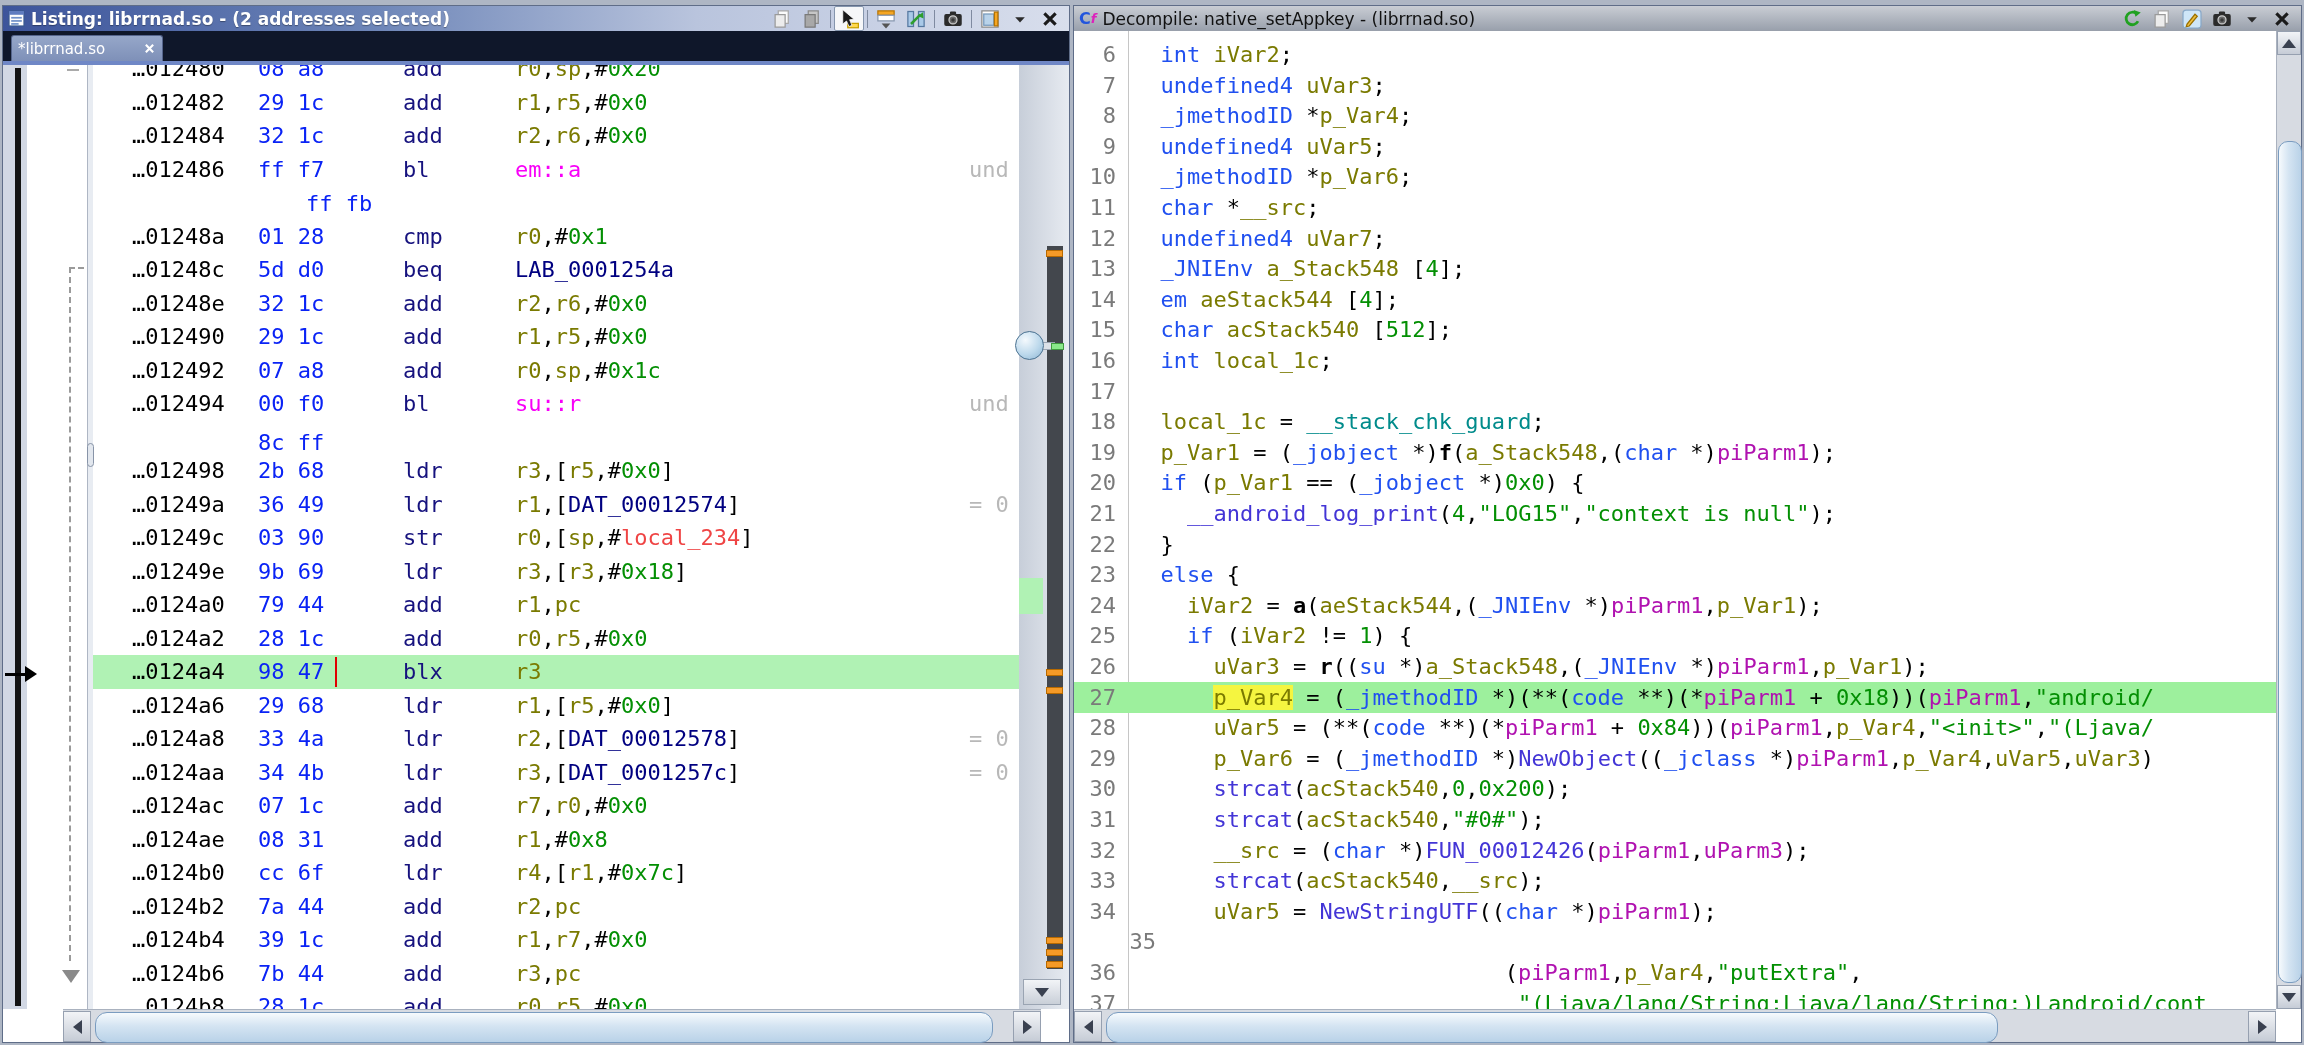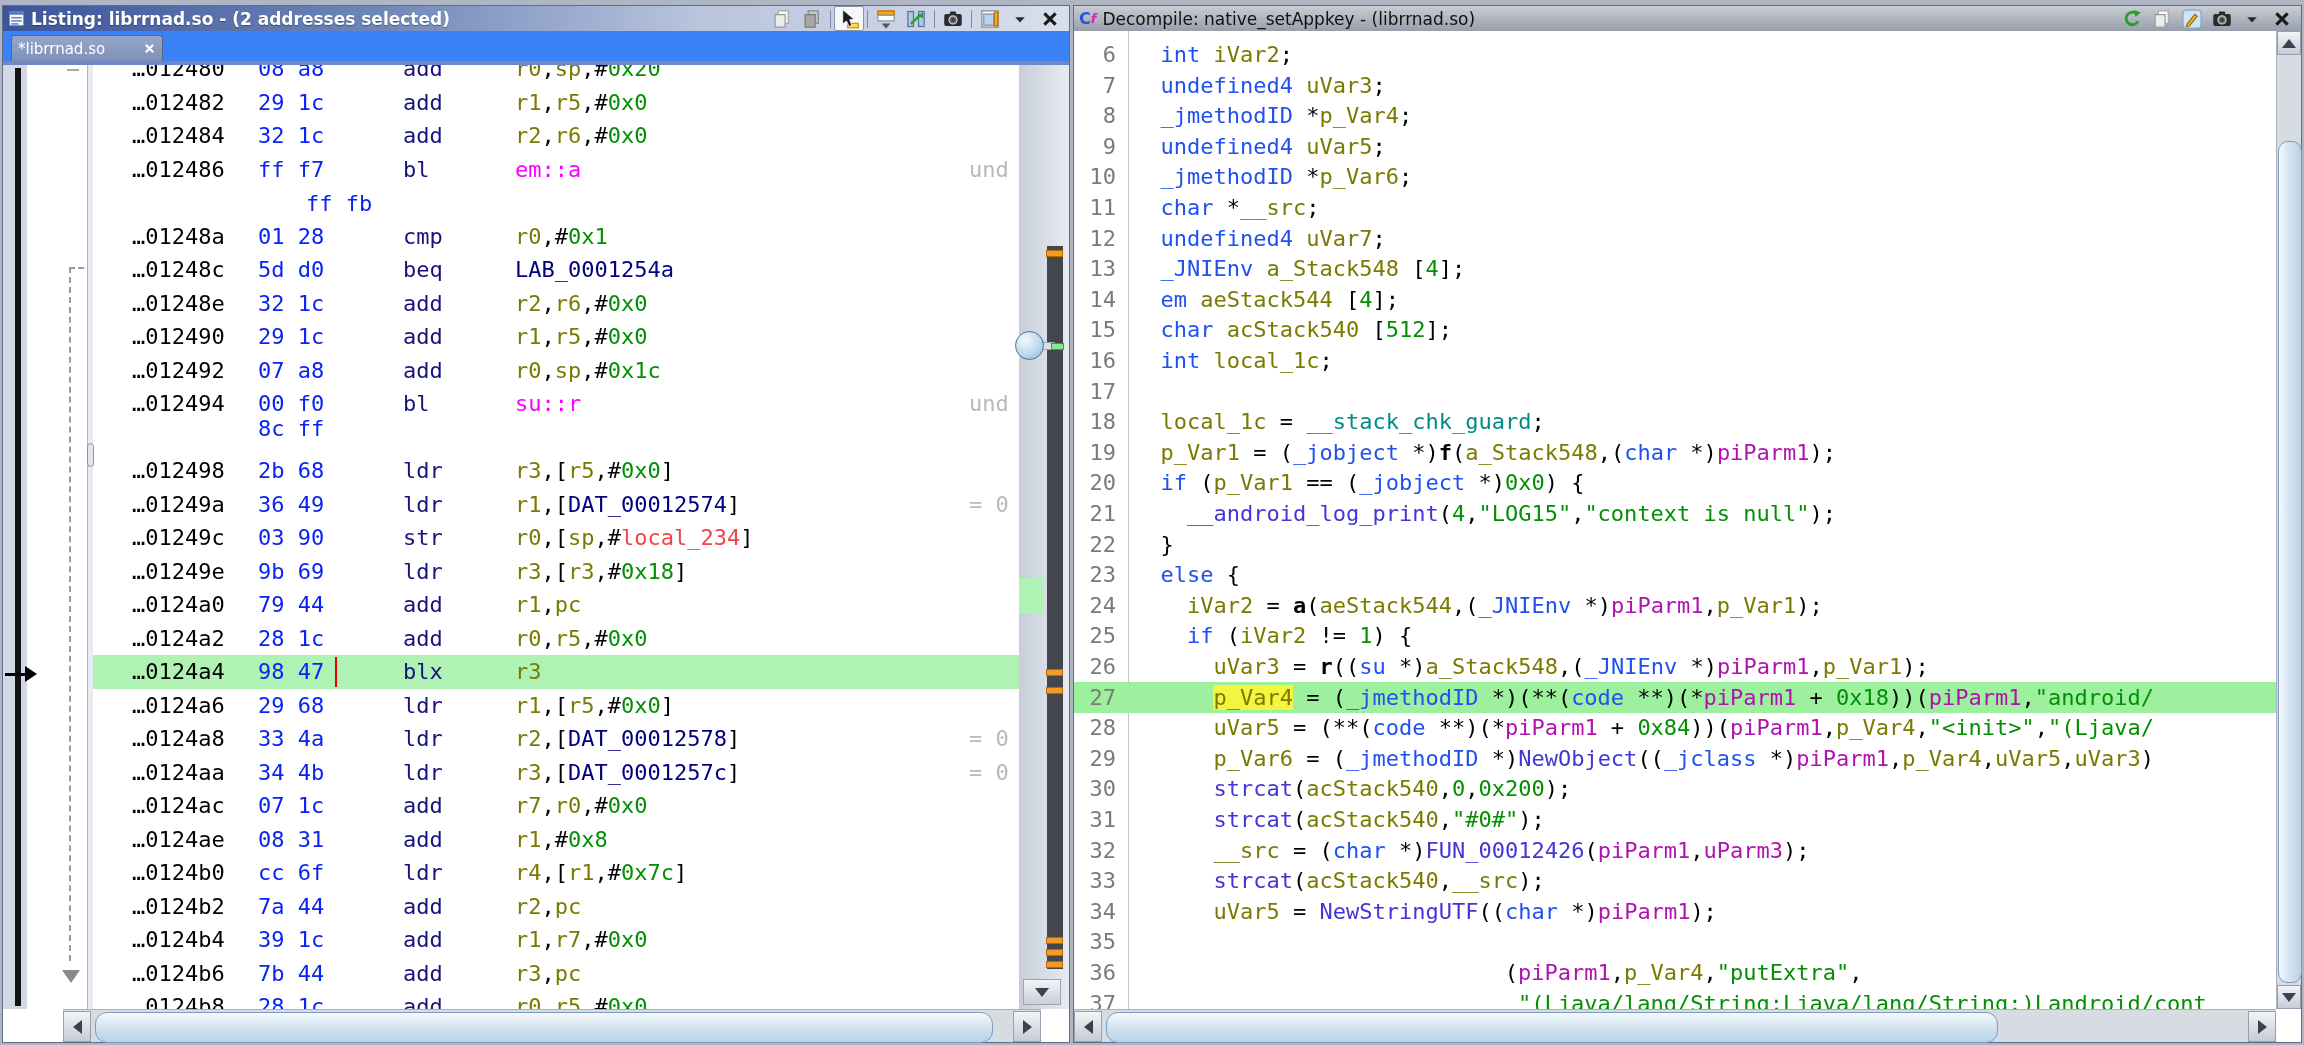--- a/index.html
+++ b/index.html
@@ -18,21 +18,21 @@
   #rp .ttl{color:#111}
   .ticon{margin:0 6px 0 5px;display:flex;align-items:center}
   .tools{margin-left:auto;display:flex;align-items:center;padding-right:4px}
   .tbi{width:28px;height:23px;display:flex;align-items:center;justify-content:center;border:1px solid transparent}
   .tbi.pressed{background:#f6f7f9;border:1px solid #8595ad;border-radius:2px}
   .tsep{width:1px;height:18px;background:#7f8aa0;margin:0 3px}
   .cfC{color:#2255dd;font-weight:bold;font-size:16px}
   .cfF{color:#dd22bb;font-weight:bold;font-size:13px;font-style:italic}
 
   
-  #ltabs{position:absolute;top:25px;left:0;right:0;height:34px;background:#3b82f6;border-bottom:4px solid #6f87c6;box-sizing:border-box}
+  #ltabs{position:absolute;top:25px;left:0;right:0;height:34px;background:#0f172a;border-bottom:4px solid #6f87c6;box-sizing:border-box}
   .tab{position:absolute;left:8px;top:4px;width:152px;height:26px;background:linear-gradient(#96a7c9,#7e90b8);
        border:1px solid #55658c;border-bottom:none;border-radius:3px 3px 0 0;display:flex;align-items:center;
        color:#fff;font-size:15px;padding:0 6px;box-sizing:border-box}
   .tab .tx{margin-left:auto;display:flex}
 
   
   #lcontent{position:absolute;top:59px;left:0;right:0;bottom:33px;background:#fff;overflow:hidden}
   #lmargin{position:absolute;left:0;top:0;width:90px;bottom:0;background:#d2d8e4}
   #lmargin .inner{position:absolute;left:24px;top:0;right:2px;bottom:0;background:#fff}
   .blkline{position:absolute;left:12px;width:6px;top:3px;bottom:3px;background:#141414}
@@ -267,21 +267,21 @@
           <span class="cm">add</span>
           <span class="co"><span class="c-reg" style="position: static;">r0</span><span class="c-pl" style="position: static;">,</span><span class="c-reg" style="position: static;">sp</span><span class="c-pl" style="position: static;">,#</span><span class="c-num" style="position: static;">0x1c</span></span>
         </div>
         <div class="lrow" style="top: 322px;">
           <span class="ca">…012494</span>
           <span class="cb">00 f0</span>
           <span class="cm">bl</span>
           <span class="co"><span class="c-ext" style="position: static;">su::r</span></span>
           <span class="cc">und</span>
         </div>
-        <div class="lrow" style="top: 347px;">
+        <div class="lrow" style="top: 361px;">
           <span class="cb">8c ff</span>
         </div>
         <div class="lrow" style="top: 389px;">
           <span class="ca">…012498</span>
           <span class="cb">2b 68</span>
           <span class="cm">ldr</span>
           <span class="co"><span class="c-reg" style="position: static;">r3</span><span class="c-pl" style="position: static;">,[</span><span class="c-reg" style="position: static;">r5</span><span class="c-pl" style="position: static;">,#</span><span class="c-num" style="position: static;">0x0</span><span class="c-pl" style="position: static;">]</span></span>
         </div>
         <div class="lrow" style="top: 422.5px;">
           <span class="ca">…01249a</span>
@@ -572,21 +572,21 @@
           <span class="dcode"><span class="c-pl">      </span><span class="c-var">__src</span><span class="c-pl"> = (</span><span class="c-ty">char</span><span class="c-pl"> *)</span><span class="c-fb">FUN_00012426</span><span class="c-pl">(</span><span class="c-par">piParm1</span><span class="c-pl">,</span><span class="c-par">uParm3</span><span class="c-pl">);</span></span>
         </div>
         <div class="dline" style="top: 834.2px;">
           <span class="lnum">33</span>
           <span class="dcode"><span class="c-pl">      </span><span class="c-fb">strcat</span><span class="c-pl">(</span><span class="c-var">acStack540</span><span class="c-pl">,</span><span class="c-var">__src</span><span class="c-pl">);</span></span>
         </div>
         <div class="dline" style="top: 864.8px;">
           <span class="lnum">34</span>
           <span class="dcode"><span class="c-pl">      </span><span class="c-var">uVar5</span><span class="c-pl"> = </span><span class="c-fb">NewStringUTF</span><span class="c-pl">((</span><span class="c-ty">char</span><span class="c-pl"> *)</span><span class="c-par">piParm1</span><span class="c-pl">);</span></span>
         </div>
-        <div class="dline" style="top: 895.4px;">
+        <div class="dline" style="top: 895.4px; margin-left: 40px;">
           <span class="lnum">35</span>
         </div>
         <div class="dline" style="top: 926px;">
           <span class="lnum">36</span>
           <span class="dcode"><span class="c-pl">                            (</span><span class="c-par">piParm1</span><span class="c-pl">,</span><span class="c-var">p_Var4</span><span class="c-pl">,</span><span class="c-str">"putExtra"</span><span class="c-pl">,</span></span>
         </div>
         <div class="dline" style="top: 956.6px;">
           <span class="lnum">37</span>
           <span class="dcode"><span class="c-pl">                             </span><span class="c-str">"(Ljava/lang/String;Ljava/lang/String;)Landroid/cont</span></span>
         </div>

